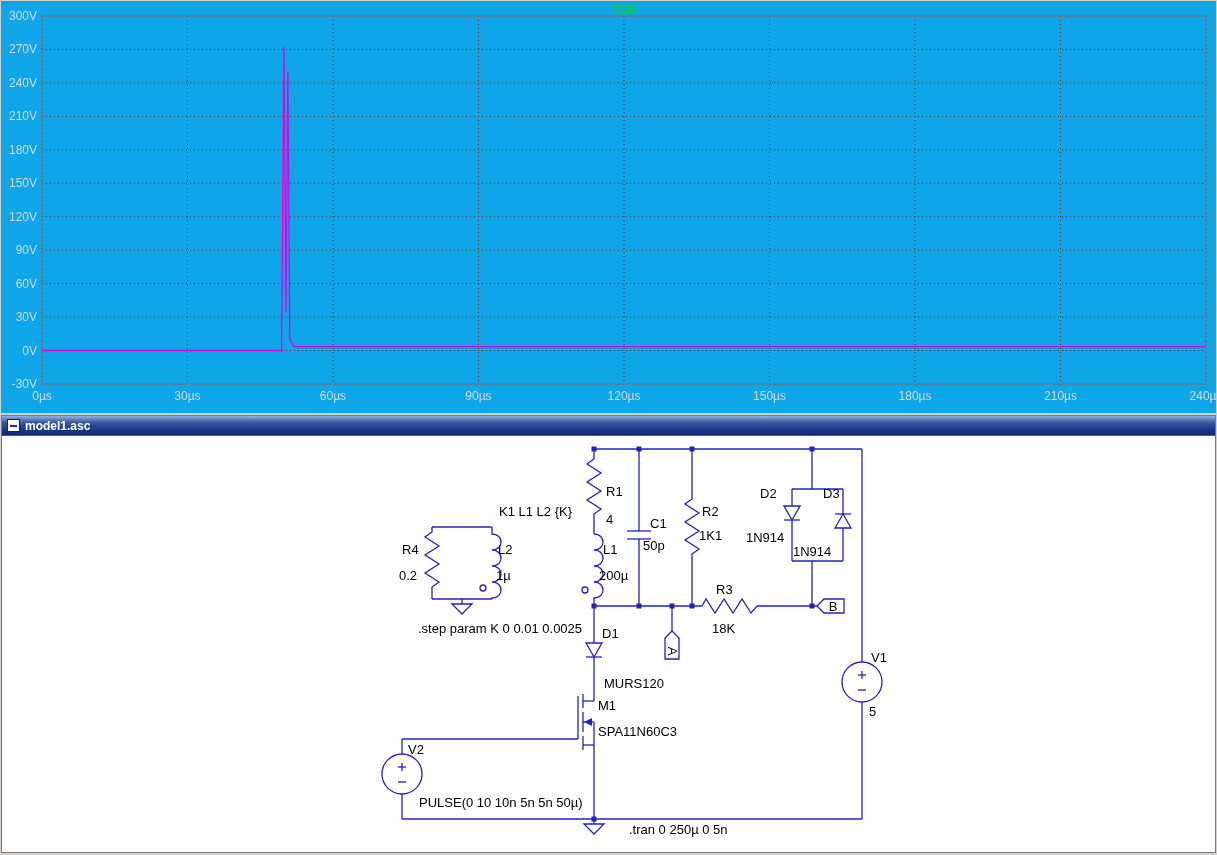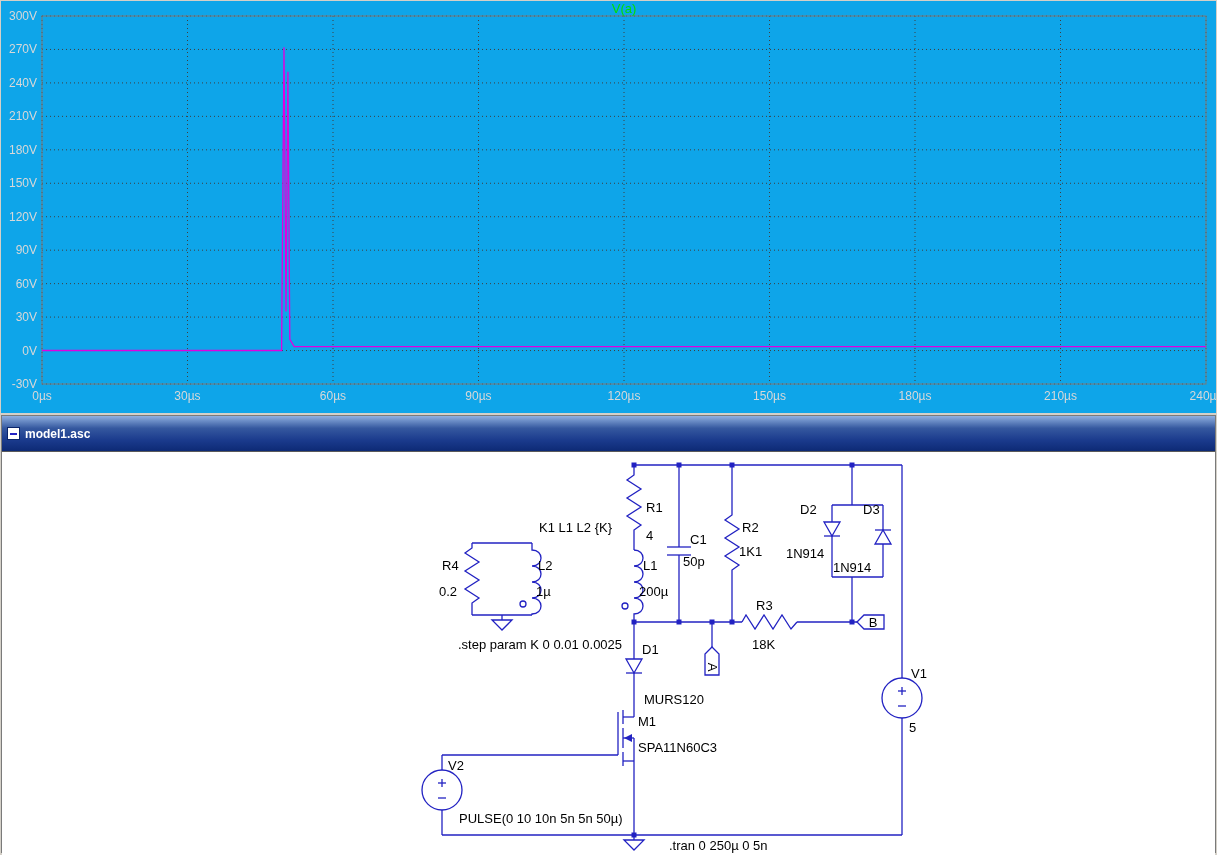--- a/index.html
+++ b/index.html
@@ -10,27 +10,27 @@
   .plot-pane { position:absolute; left:1px; top:1px; width:1215px; height:412px; background:#0ea5e9; }
   .plot-pane svg { display:block; width:1215px; height:412px; }
   .grid  { stroke:#3f3f3f; stroke-dasharray:1,3; stroke-width:1; }
   .frame { fill:none; stroke:#7a7a7a; stroke-width:1; }
   .tick  { fill:#d8d8d8; font:12px "Liberation Sans",sans-serif; }
   .ptitle{ font:13px "Liberation Sans",sans-serif; }
 
   
   .schem-window { position:absolute; left:1px; top:415px; width:1215px; height:438px;
                   border:1px solid #7a7a7a; background:#fff; }
-  .titlebar { height:36px; display:flex; align-items:center; gap:5px; padding:0 5px;
+  .titlebar { height:20px; display:flex; align-items:center; gap:5px; padding:0 5px;
               background:linear-gradient(to bottom,#8fb0e0 0%,#35589f 35%,#1a3a8c 70%,#0d2a75 100%);
               border-bottom:1px solid #5a5a5a; }
   .titlebar .title { color:#fff; font:bold 12px "Liberation Sans",sans-serif; }
   .titlebar-icon { width:13px; height:13px; background:#fff; border:1px solid #0a246a; position:relative; }
   .titlebar-icon::after { content:""; position:absolute; left:2px; top:5px; width:7px; height:2px; background:#2222c2; }
-  .schem-area { position:relative; width:1213px; height:416px; background:#fff;padding-left:40px; }
+  .schem-area { position:relative; width:1213px; height:416px; background:#fff; }
   .schem-area svg { display:block; }
 
   #schem-svg line, #schem-svg polyline, #schem-svg path, #schem-svg polygon, #schem-svg circle, #schem-svg rect
     { stroke:#2222c2; stroke-width:1.3; fill:none; }
   #schem-svg .jsq   { fill:#2222c2; stroke:none; }
   #schem-svg .afill { fill:#2222c2; stroke:none; }
   #schem-svg text   { stroke:none; fill:#000; font:13px "Liberation Sans",sans-serif; }
 </style>
 </head>
 <body>

